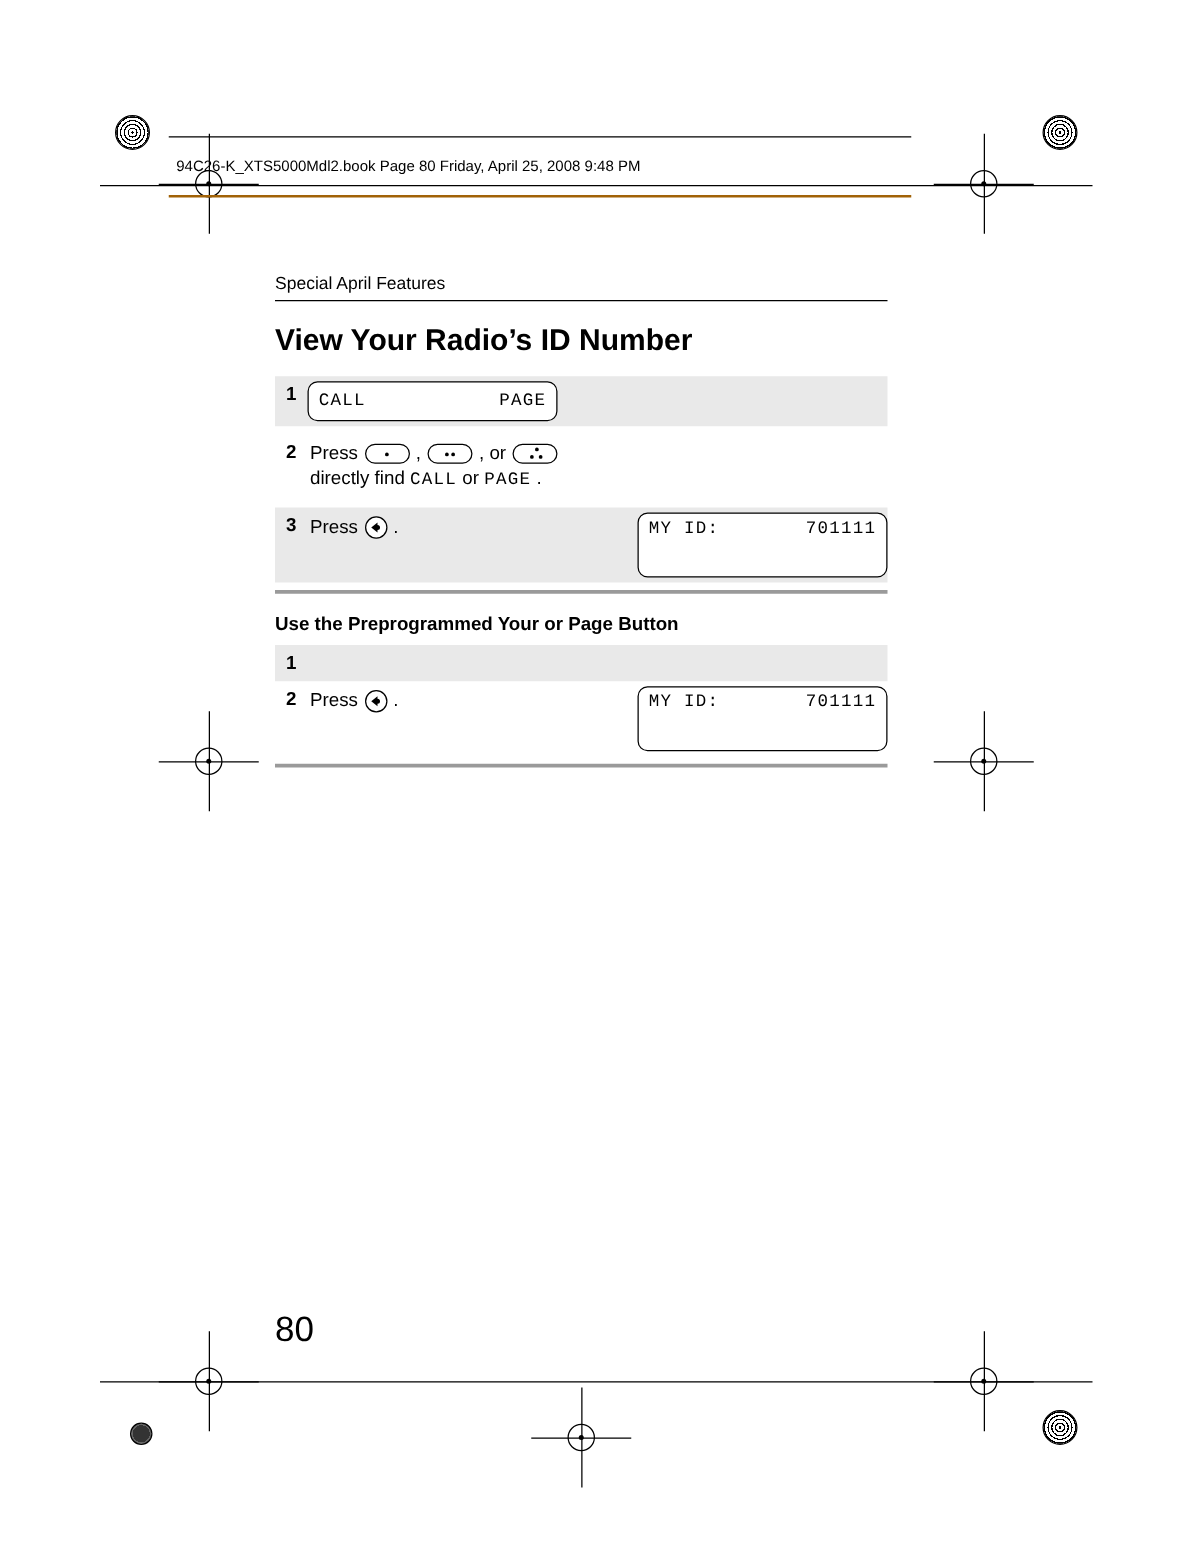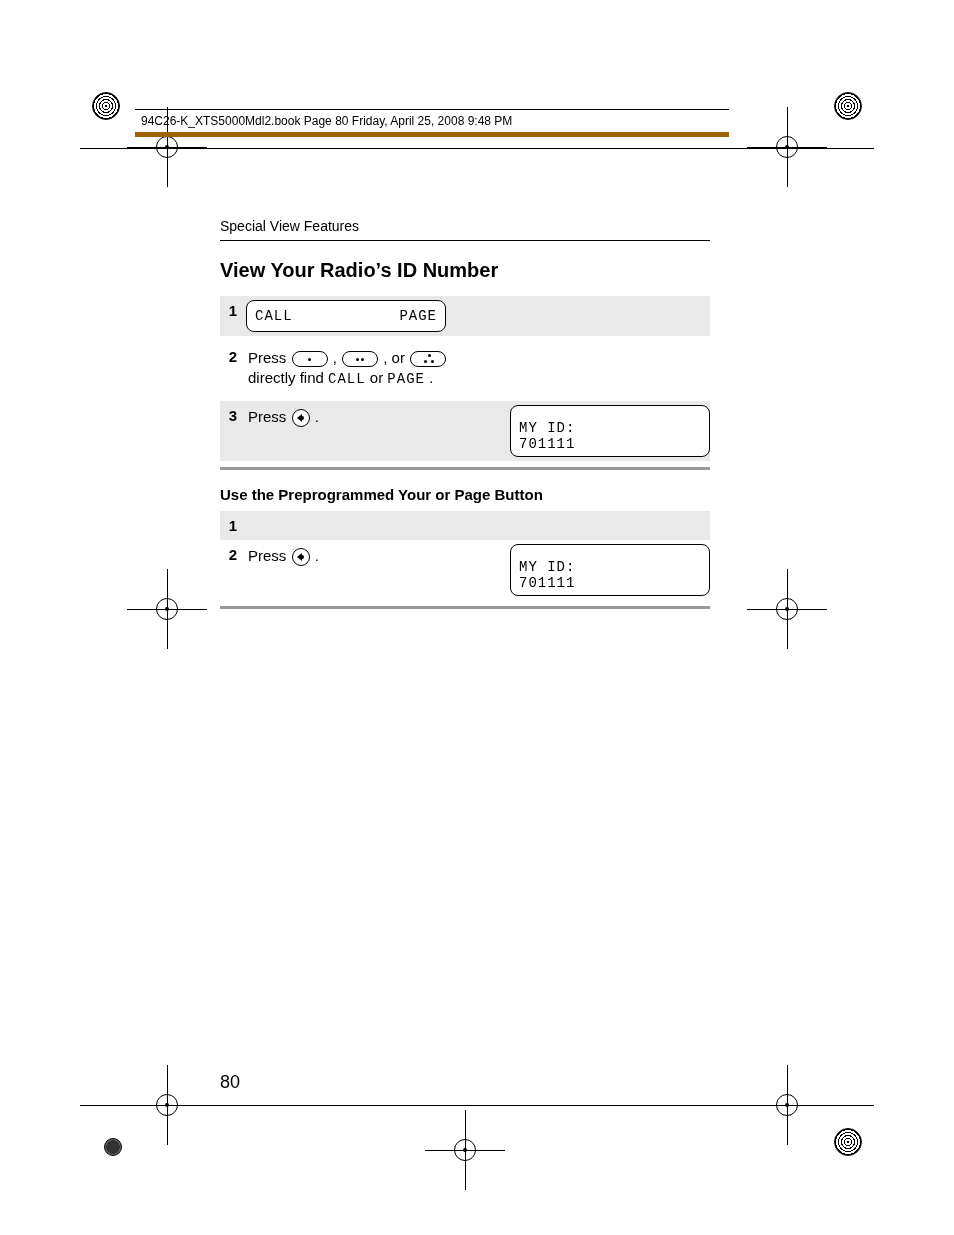--- a/index.html
+++ b/index.html
@@ -42,52 +42,52 @@
     position:absolute; inset:4px; border:1.5px solid #000; border-radius:50%;
   }
   .cross .dot { position:absolute; left:50%; top:50%; width:4px; height:4px; margin:-2px; background:#000; border-radius:50%;}
   .hline { position:absolute; height:1px; background:#000; }
 
   
   .book-line {
     position:absolute;
     left:135px; right:225px;
     border-top:1px solid #000;
-    border-bottom:5px solid #a16207;
+    border-bottom:2px solid #a16207;
     height:22px;
     display:flex; align-items:center;
     font-size:12px;
-    padding:0 6px;
+    padding:12px 6px;
   }
 
   
   .content {
     position:absolute;
     left:220px;
     top:218px;
     width:490px;
   }
   .section-label { font-size:14px; margin-bottom:6px;}
   hr.rule { border:none; border-top:1.5px solid #000; margin:4px 0 18px 0;}
-  h1.title { font-size:20px; font-weight:bold; margin:0 0 14px 0;}
+  h1.title { font-size:24px; font-weight:bold; margin:0 0 14px 0;}
   .sub { font-weight:bold; font-size:15px; margin:4px 0 8px 0;}
   .step-row { display:flex; align-items:flex-start; }
   .step-row.shade { background:#e9e9e9; }
   .num { width:26px; flex:0 0 26px; text-align:center; font-weight:bold; padding:6px 0;}
   .txt { flex:1 1 auto; padding:6px 4px 6px 2px; line-height:1.35;}
   .disp-cell { flex:0 0 200px; padding:4px 0 4px 0; }
   .lcd {
     border:1.5px solid #000;
     border-radius:8px;
     padding:4px 8px 4px 8px;
     font-family: "Courier New", monospace;
     letter-spacing:1px;
     font-size:14px;
     min-height:18px;
-    display:flex; flex-direction:column; justify-content:flex-end;
+    display:flex; justify-content:space-between;
     background:#fff;
   }
   .lcd.one { height:22px; flex-direction:row; justify-content:space-between; align-items:center;}
   .lcd.two { height:42px; }
   .mono { font-family:"Courier New", monospace; letter-spacing:1px; font-size:14px;}
   .thick-sep { border:none; border-top:3px solid #9a9a9a; margin:6px 0 16px 0;}
   .btn-oval {
     display:inline-flex;
     align-items:center; justify-content:center;
     border:1.2px solid #000;
@@ -118,21 +118,21 @@
   .tri .d.c{ left:7px; top:5px;}
   .rr { display:inline-flex; align-items:center;}
   .rr .ar {
     width:0;height:0;
     border-top:4px solid transparent;
     border-bottom:4px solid transparent;
     border-left:5px solid #000;
     margin:0 -1px;
   }
   .rr .dd { width:4px;height:4px;border-radius:50%;background:#000;margin-left:-1px;}
-  .pagenum { position:absolute; left:220px; top:1072px; font-size:18px;}
+  .pagenum { position:absolute; left:220px; top:1048px; font-size:28px;}
 </style>
 </head>
 <body>
 
 <div class="page">
 
   <div class="reg" style="left:92px; top:92px;"></div>
   <div class="reg" style="right:92px; top:92px;"></div>
   <div class="reg small" style="left:104px; top:1138px;"></div>
   <div class="reg" style="right:92px; top:1128px;"></div>
@@ -167,21 +167,21 @@
     </div>
 
   <div class="hline" style="left:80px; right:80px; top:148px;"></div>
   <div class="hline" style="left:80px; right:80px; top:1105px;"></div>
 
   <div class="book-line" style="top:109px;">
     <span>94C26-K_XTS5000Mdl2.book  Page 80  Friday, April 25, 2008  9:48 PM</span>
   </div>
 
   <div class="content">
-    <div class="section-label">Special View Features</div>
+    <div class="section-label">Special April Features</div>
     <hr class="rule">
     <h1 class="title">View Your Radio’s ID Number</h1>
 
 
     <div class="step-row shade">
       <div class="num">1</div>
       <div class="disp-cell">
         <div class="lcd one">
           <span>CALL</span>
           <span>PAGE</span>

